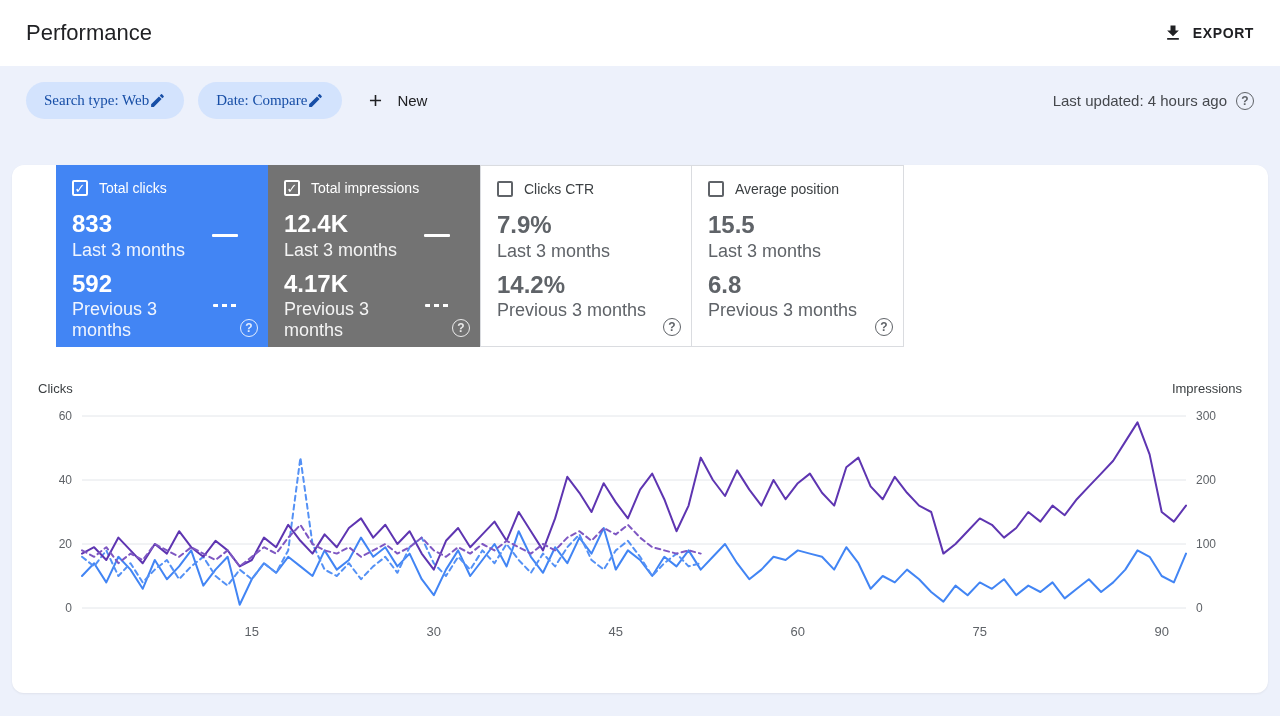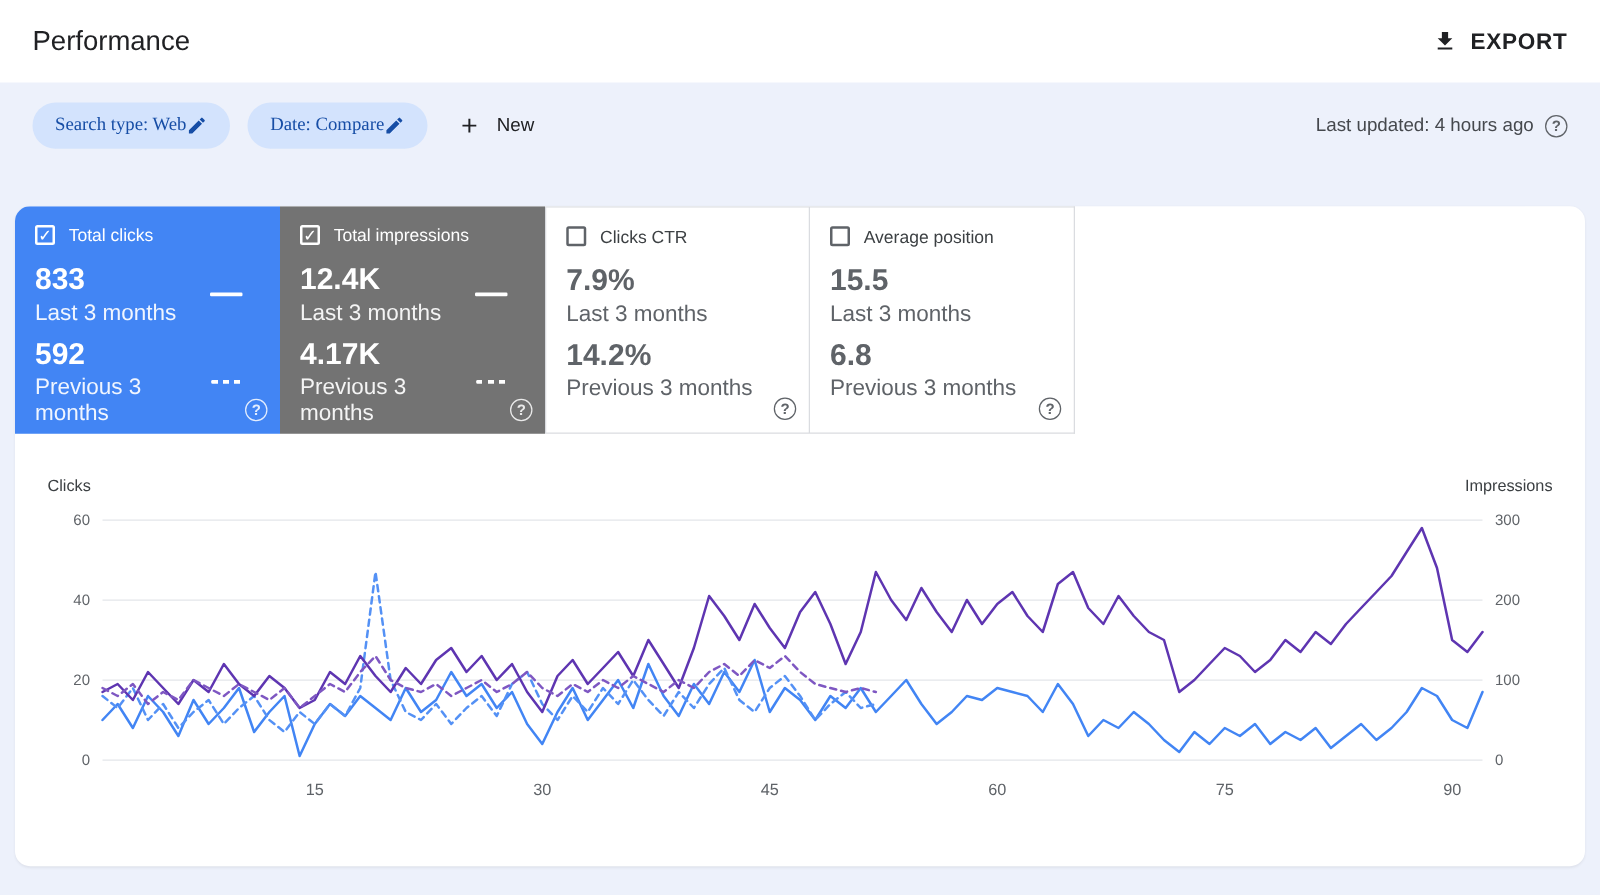--- a/index.html
+++ b/index.html
@@ -2,36 +2,36 @@
 <html><head>
 <meta charset="utf-8">
 <style>
   * { margin:0; padding:0; box-sizing:border-box; }
   html,body { width:1280px; height:716px; overflow:hidden; }
   body { font-family:"Liberation Sans", sans-serif; background:#edf1fb; color:#202124; }
 
   
   .app-header { background:#fff; height:66px; display:flex; align-items:center; justify-content:space-between; padding:0 26px; }
   .page-title { font-size:22px; font-weight:400; color:#202124;text-align:center; }
-  .export-btn { display:flex; align-items:center; gap:10px; background:none; border:none; cursor:pointer; font-family:inherit; font-size:18px; font-weight:700; letter-spacing:.6px; color:#202124; }
+  .export-btn { display:flex; align-items:center; gap:10px; background:none; border:none; cursor:pointer; font-family:inherit; font-size:14px; font-weight:700; letter-spacing:.6px; color:#202124; }
   .export-btn svg { width:20px; height:20px; fill:#202124; }
 
   
   .filter-bar { display:flex; align-items:center; padding:16px 26px 0 12px; }
   .chip { display:inline-flex; align-items:flex-end; gap:0; background:#d3e3fd; color:#174ea6; border:none; border-radius:20px; padding:10px 18px; font-family:Liberation Serif, serif; font-size:15px; font-weight:500; cursor:pointer; margin-left:14px; }
   .chip svg { width:17px; height:17px; fill:#174ea6; }
   .new-btn { display:inline-flex; align-items:center; gap:12px; background:none; border:none; cursor:pointer; font-family:inherit; font-size:15px; color:#202124; margin-left:24px; }
   .new-btn svg { width:19px; height:19px; fill:#202124; }
   .updated { margin-left:auto; display:flex; align-items:center; gap:9px; font-size:15px; color:#45484d; }
   .help-circle { width:18px; height:18px; border:1.5px solid #5f6368; border-radius:50%; color:#5f6368; font-size:12px; font-weight:700; display:inline-flex; align-items:center; justify-content:center; cursor:pointer; }
 
   
   .card { background:#fff; border-radius:12px; margin:46px 12px 12px 12px; height:528px; overflow:hidden; box-shadow:0 1px 2px rgba(60,64,67,.08); }
 
-  .tiles { display:flex; }
+  .tiles { display:flex;margin-left:44px; }
   .tile { position:relative; width:212px; height:182px; padding:15px 16px; cursor:pointer; }
   .tile.plain { border:1px solid #dadce0; }
   .tile.plain + .tile.plain { border-left:none; }
   .tile-head { display:flex; align-items:center; gap:11px; margin-bottom:14px; }
   .checkbox { flex:0 0 auto; width:16px; height:16px; border:2px solid #5f6368; border-radius:2px; display:inline-flex; align-items:center; justify-content:center; font-size:13px; line-height:1; color:transparent; }
   .checkbox.checked::after { content:"✓"; }
   .tile.colored { color:#fff; }
   .tile.colored .checkbox { border-color:#fff; color:#fff; }
   .tile-label { font-size:14px; }
   .tile.plain .tile-label { color:#3c4043; }

